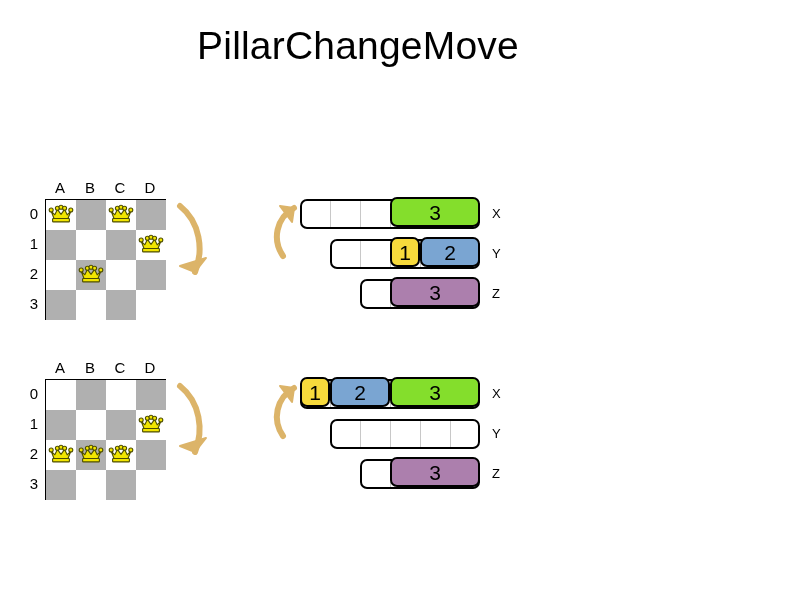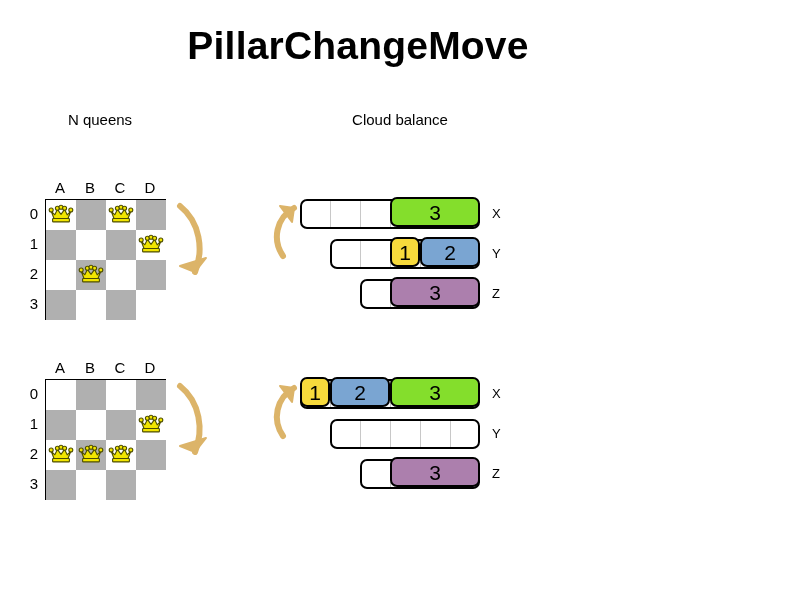--- a/index.html
+++ b/index.html
@@ -10,21 +10,21 @@
     font-family: "Liberation Sans", sans-serif;
     color: #000000;
     overflow: hidden;
   }
   #root { position: relative; width: 800px; height: 600px; }
 
   
   .title {
     position: absolute; left: 0; top: 26px; width: 716px;
     text-align: center;
-    font-size: 39px; font-weight: bold; letter-spacing: .2px;
+    font-size: 39px; font-weight: normal; letter-spacing: .2px;
     line-height: 1;
   }
   .subtitle {
     position: absolute; left: 0; top: 69px; width: 800px;
     text-align: center;
     font-size: 14.5px; line-height: 1;
   }
 
   
   .section-heading {
@@ -102,22 +102,20 @@
   
   .arrow { position: absolute; }
 </style>
 </head>
 <body>
 
 <div id="root">
 
   <div class="title">PillarChangeMove</div>
 
-  <div class="section-heading" id="heading-nqueens">N queens</div>
-  <div class="section-heading" id="heading-cloud">Cloud balance</div>
 
   <div class="board-wrap" id="board-top">
       <div class="col-labels">
         <div class="col-label" style="left:0px">A</div>
         <div class="col-label" style="left:30px">B</div>
         <div class="col-label" style="left:60px">C</div>
         <div class="col-label" style="left:90px">D</div>
       </div>
       <div class="row-labels">
         <div class="row-label" style="top:0px">0</div>

